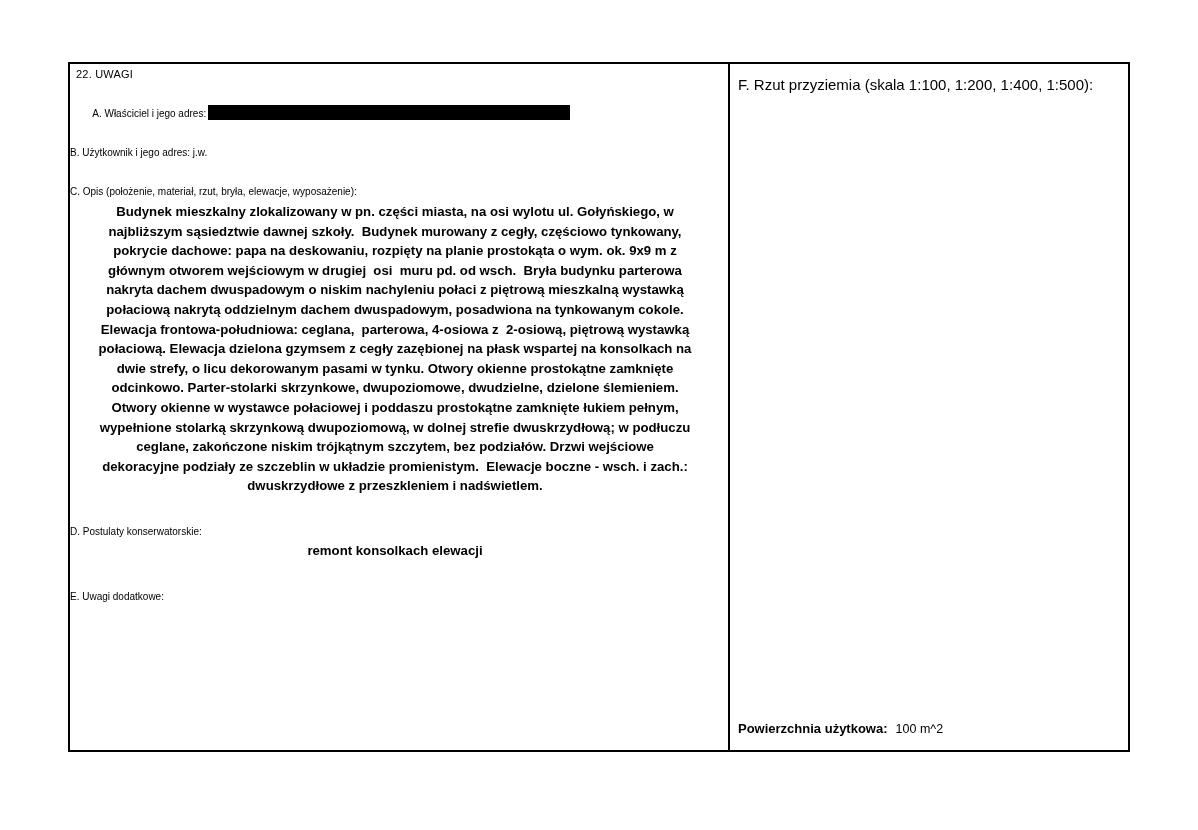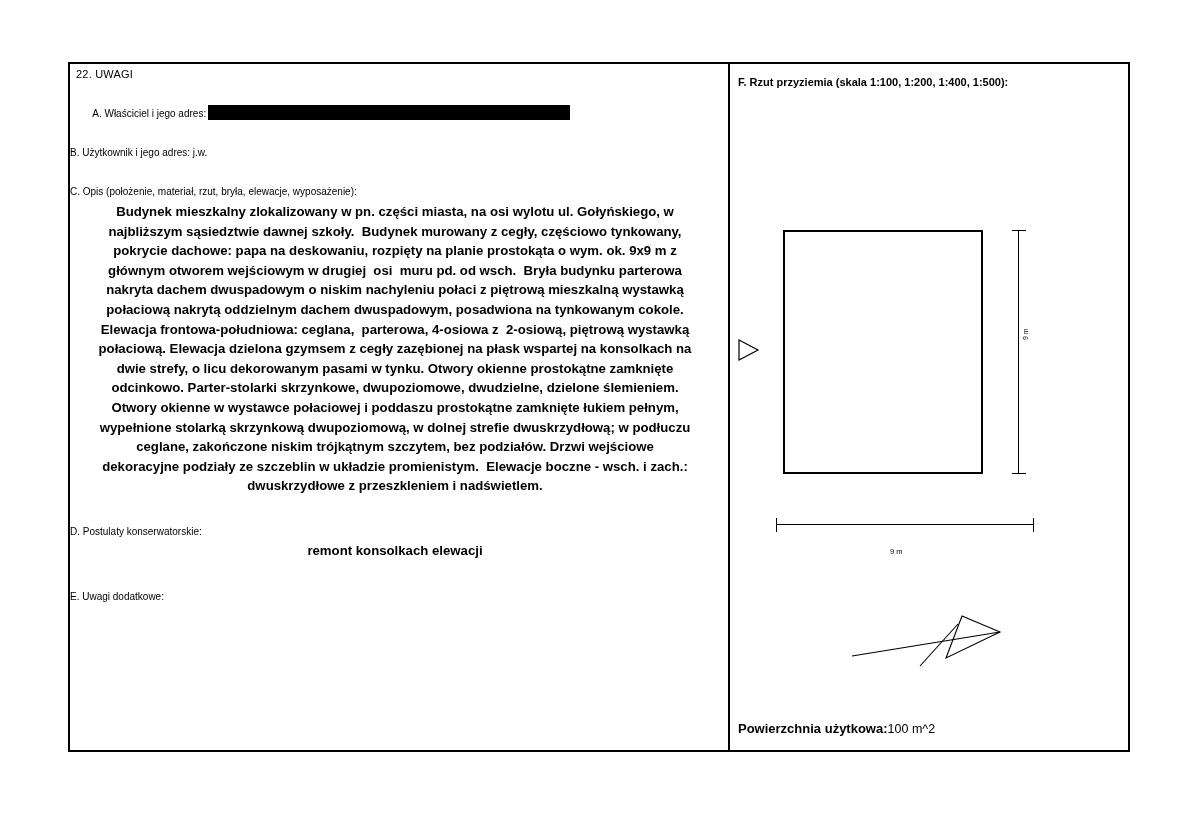--- a/index.html
+++ b/index.html
@@ -100,22 +100,22 @@
     position: absolute;
     left: 730px;
     top: 64px;
     width: 398px;
     height: 686px;
   }
   .right-title {
     position: absolute;
     left: 8px;
     top: 12px;
-    font-size: 11px;
-    font-weight: bold;
+    font-size: 15px;
+    font-weight: normal;
   }
   .plan-area {
     position: absolute;
     left: 0;
     top: 40px;
     width: 398px;
     height: 580px;
   }
   .plan-rect {
     position: absolute;
@@ -195,21 +195,21 @@
     position: absolute;
     left: 8px;
     bottom: 14px;
     width: 380px;
     font-size: 13px;
     font-weight: bold;
     white-space: nowrap;
   }
   .footer-value {
     font-weight: normal;
-    margin-left: 0;
+    margin-left: 8px;
     font-size: 12.5px;
   }
 </style>
 </head>
 <body>
 
 <div class="page">
 
   <div class="doc-frame"></div>
   <div class="col-divider"></div>
@@ -259,45 +259,20 @@
 
       <div class="line">E. Uwagi dodatkowe:</div>
 
     </div>
   </div>
 
   <div class="right-col">
 
     <div class="right-title">F. Rzut przyziemia (skala 1:100, 1:200, 1:400, 1:500):</div>
 
-    <div class="plan-area">
-
-      <div class="plan-rect"></div>
-
-      <div class="arrow-marker">
-        <svg width="26" height="26" viewBox="0 0 26 26">
-          <polygon points="3,3 22,13 3,23" fill="none" stroke="#000" stroke-width="1.2"></polygon>
-        </svg>
-      </div>
-
-      <div class="dim-v"></div>
-      <div class="dim-v-label">9 m</div>
-
-      <div class="dim-h"></div>
-      <div class="dim-h-label">9 m</div>
-
-      <div class="north-arrow">
-        <svg width="160" height="60" viewBox="0 0 160 60">
-          <path d="M2,42 L150,18" fill="none" stroke="#000" stroke-width="1.1"></path>
-          <path d="M150,18 L96,44 L112,2 Z" fill="none" stroke="#000" stroke-width="1.1"></path>
-          <path d="M70,52 L108,10" fill="none" stroke="#000" stroke-width="1.1"></path>
-        </svg>
-      </div>
-
-    </div>
 
     <div class="footer-area">
       <span>Powierzchnia użytkowa:</span><span class="footer-value">100 m^2</span>
     </div>
 
   </div>
 
 </div>
 
 </body></html>

